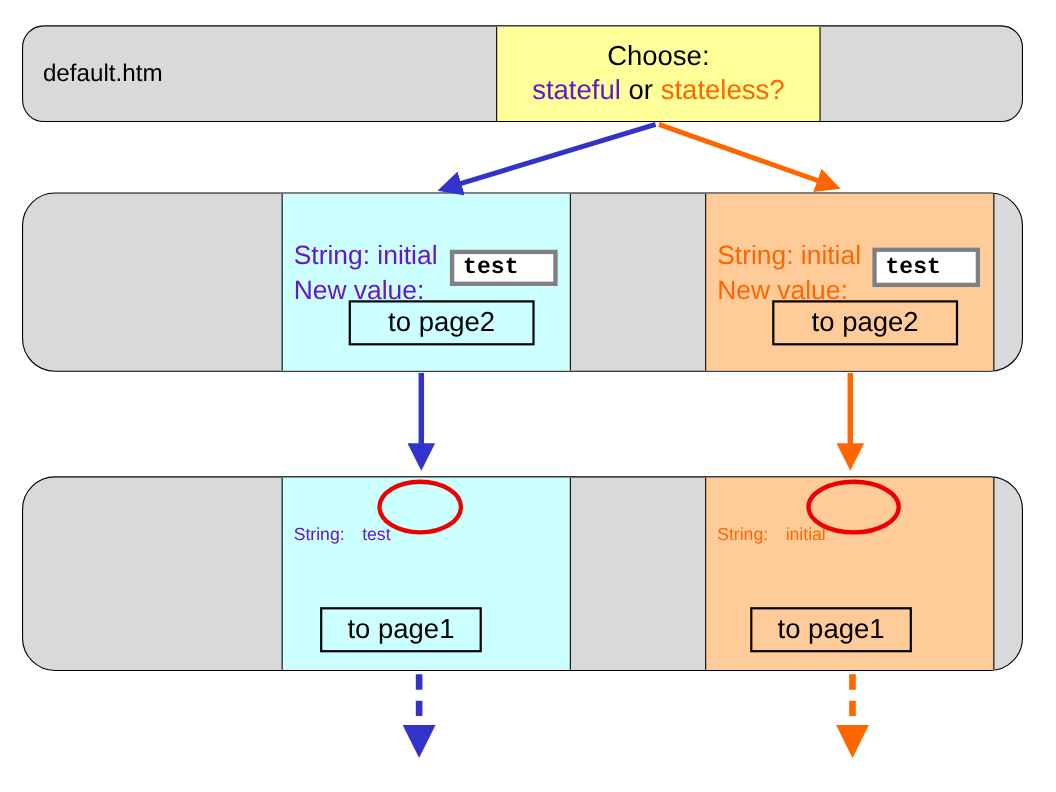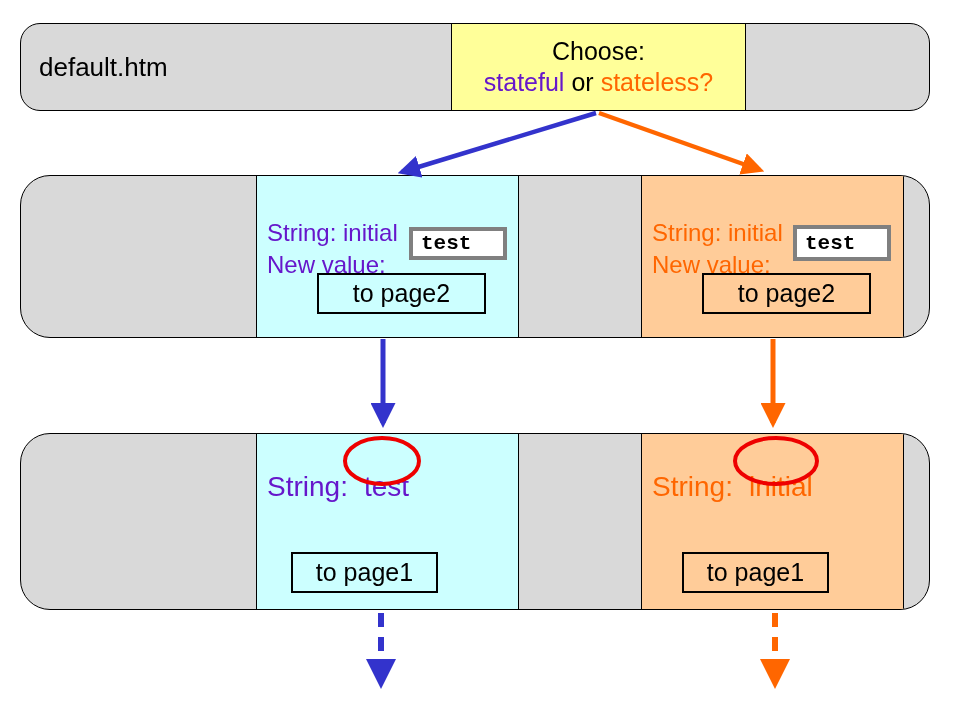--- a/index.html
+++ b/index.html
@@ -11,21 +11,21 @@
     position:absolute; left:20px; width:910px; box-sizing:border-box;
     background:var(--row-bg); border:1.5px solid var(--row-border);
     overflow:hidden;
   }
   #row-default { top:23px;  height:88px;  border-radius:20px; }
   #row-page1   { top:175px; height:163px; border-radius:30px; }
   #row-page2   { top:433px; height:177px; border-radius:30px; }
 
   .row-label {
     position:absolute; left:18px; top:50%; transform:translateY(-50%);
-    font-size:26px; color:#000; white-space:nowrap;
+    font-size:22px; color:#000; white-space:nowrap;
   }
   #row-page1 .row-label, #row-page2 .row-label { left:24px; }
 
   .choose-box {
     position:absolute; left:430px; top:0; width:295px; height:100%;
     box-sizing:border-box; background:var(--yellow-box);
     border-left:1.5px solid #000; border-right:1.5px solid #000;
     display:flex; flex-direction:column; align-items:center; justify-content:center;
     font-size:25px; color:#000; line-height:31px;
   }
@@ -39,21 +39,21 @@
   }
   .panel.stateful  { left:235px; background:var(--stateful-panel); }
   .panel.stateless { left:620px; background:var(--stateless-panel); }
   .panel.stateful  .ptext { color:var(--stateful-text); }
   .panel.stateless .ptext { color:var(--stateless-text); }
 
   .ptext {
     position:absolute; left:10px; top:41px; font-size:24px; line-height:32px;
     white-space:nowrap;
   }
-  .string-row { position:absolute; left:10px; top:37px; font-size:28px; white-space:nowrap; }
+  .string-row { position:absolute; left:10px; top:37px; font-size:16px; white-space:nowrap; }
   .string-row .value { margin-left:16px; }
 
   .btn {
     position:absolute; box-sizing:border-box; border:2px solid #000;
     background:transparent; display:flex; align-items:center; justify-content:center;
     font-size:25px; color:#000; cursor:pointer;
   }
   .btn.b-p1 { top:97px;  left:32px; width:169px; height:41px;margin-left:28px; }
   .btn.b-p2 { top:118px; left:34px; width:147px; height:41px; }
   .panel.stateless .btn.b-p2 { left:40px; }

